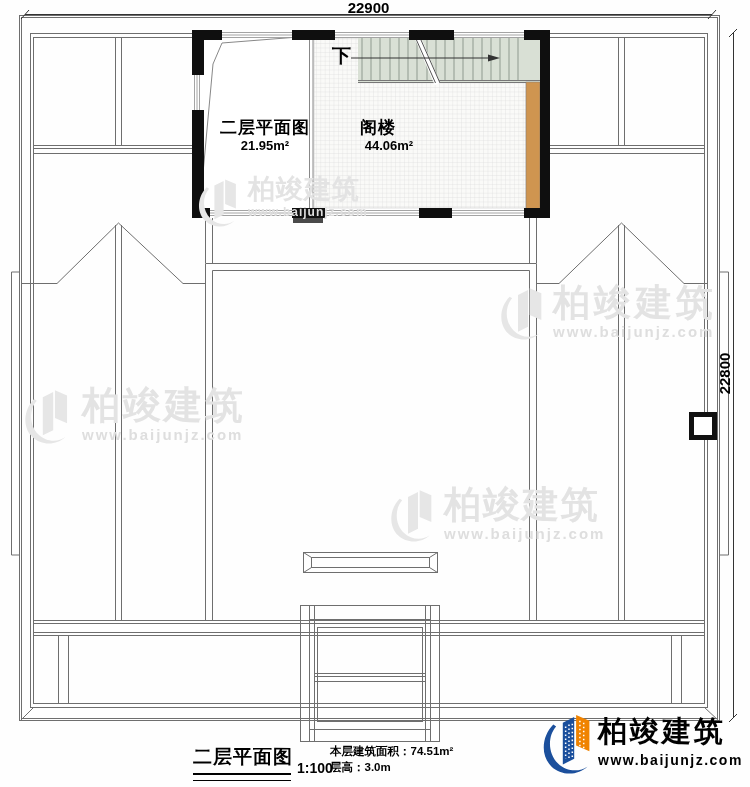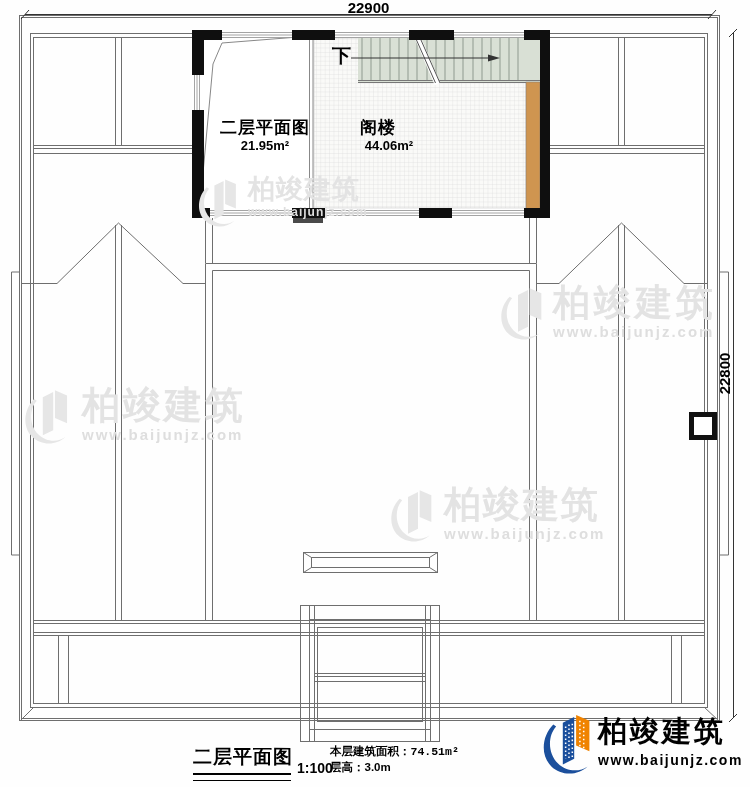--- a/index.html
+++ b/index.html
@@ -11,21 +11,21 @@
   .dim-top{left:25px;top:0;width:687px;font-size:15px;font-weight:bold;}
   .dim-right{left:689px;top:366px;width:70px;font-size:15px;font-weight:bold;text-align:center;
              transform:rotate(-90deg);transform-origin:center;}
   .room-name{font-weight:bold;font-size:17px;letter-spacing:1px;}
   .room-area{font-weight:bold;font-size:13px;}
   .stair-label{left:332px;top:46px;font-size:19px;font-weight:bold;}
   .plan-title{left:193px;top:747px;font-size:19px;font-weight:bold;letter-spacing:1px;}
   .title-underline{position:absolute;left:193px;top:773px;width:98px;height:5px;z-index:3;
                    border-top:2px solid #000;border-bottom:1px solid #000;}
   .plan-scale{left:297px;top:753px;font-size:14px;font-weight:bold;margin-top:8px;}
-  .info-area{left:330px;top:746px;font-size:11.5px;font-weight:bold;font-family:Liberation Mono, monospace;}
+  .info-area{left:330px;top:746px;font-size:11.5px;font-weight:bold;}
   .info-height{left:330px;top:762px;font-size:11.5px;font-weight:bold;}
   .brand{position:absolute;z-index:4;}
   .brand-icon{left:540px;top:709px;width:57px;height:73px;}
   .brand-name{left:598px;top:717px;font-size:29px;font-weight:bold;letter-spacing:3px;}
   .brand-url{left:598px;top:753px;font-size:14px;font-weight:bold;letter-spacing:1.5px;}
   .wm{position:absolute;z-index:2;color:#e2e2e2;pointer-events:none;display:flex;align-items:flex-start;}
   .wm-text{display:flex;flex-direction:column;}
   .wm-name{font-weight:bold;color:#e3e3e3;line-height:1;}
   .wm-url{font-weight:bold;color:#dedede;line-height:1;margin-top:3px;}
   .wm svg{flex:0 0 auto;}

